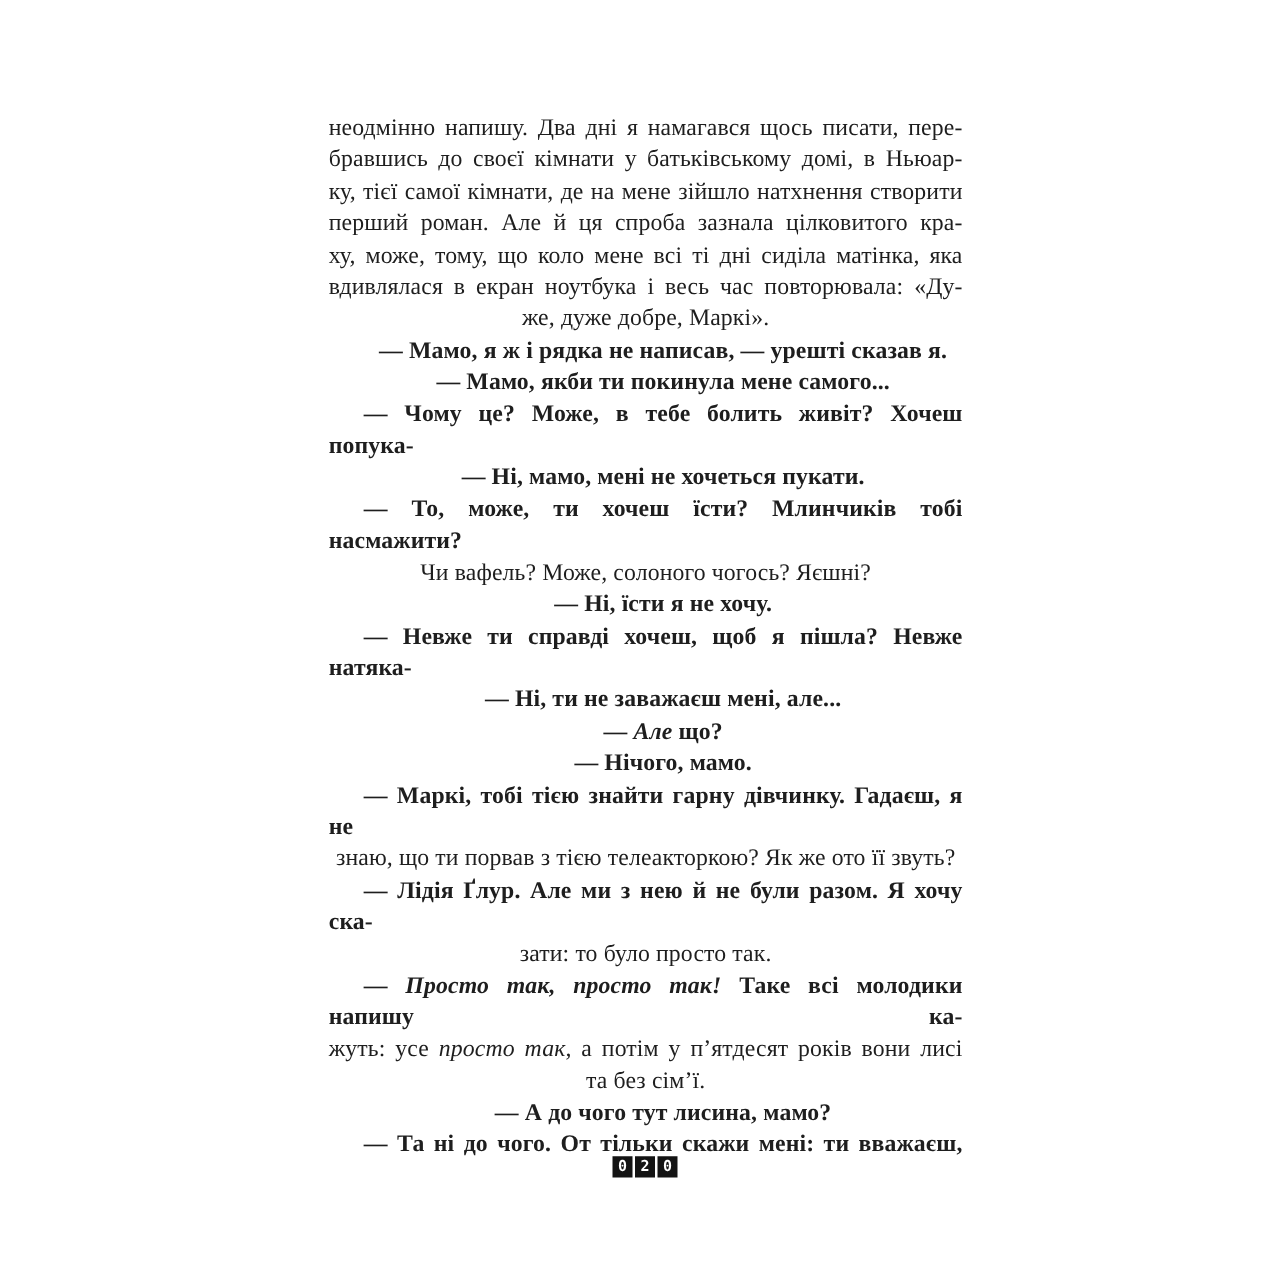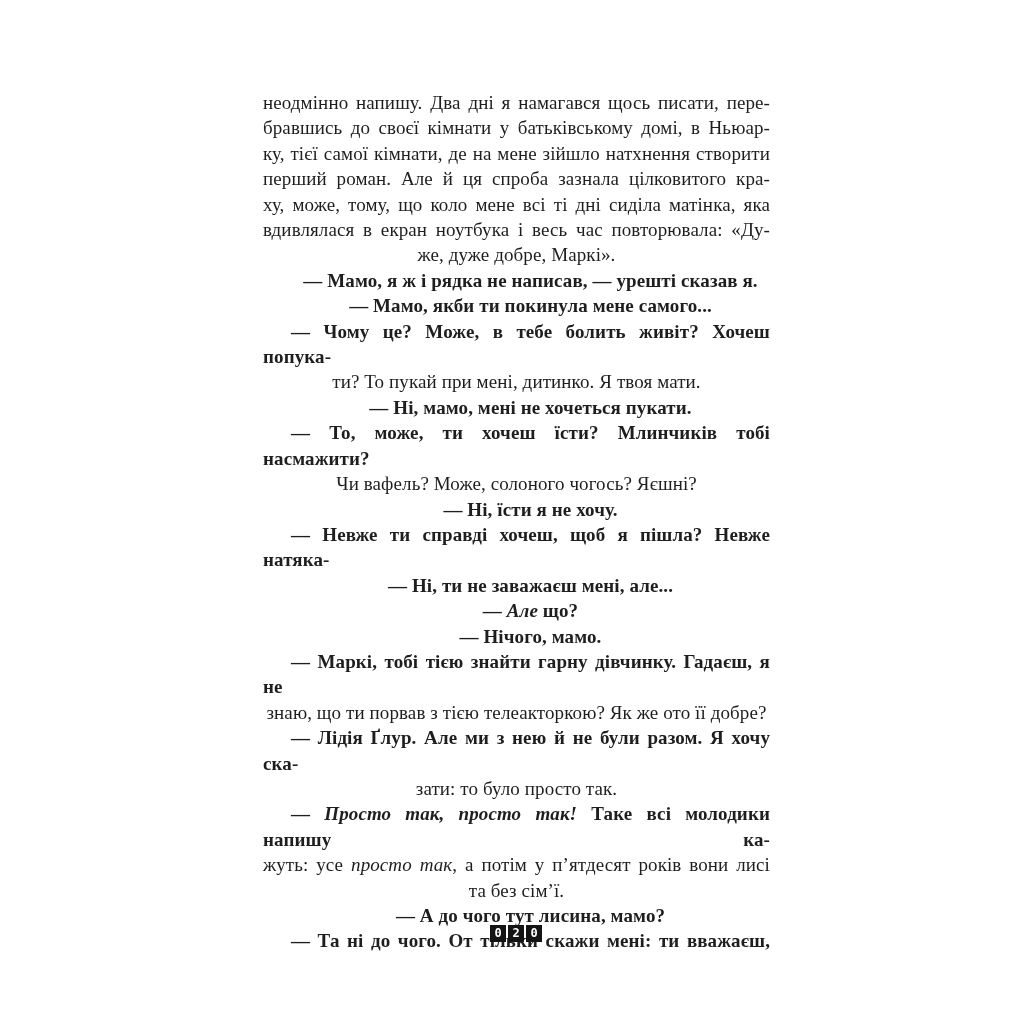--- a/index.html
+++ b/index.html
@@ -70,31 +70,30 @@
       <div class="line just"><span>неодмінно напишу. Два дні я намагався щось писати, пере-</span></div>
       <div class="line just"><span>бравшись до своєї кімнати у батьківському домі, в Ньюар-</span></div>
       <div class="line just"><span>ку, тієї самої кімнати, де на мене зійшло натхнення створити</span></div>
       <div class="line just"><span>перший роман. Але й ця спроба зазнала цілковитого кра-</span></div>
       <div class="line just"><span>ху, може, тому, що коло мене всі ті дні сиділа матінка, яка</span></div>
       <div class="line just"><span>вдивлялася в екран ноутбука і весь час повторювала: «Ду-</span></div>
       <div class="line"><span>же, дуже добре, Маркі».</span></div>
       <div class="line indent"><span>— Мамо, я ж і рядка не написав, — урешті сказав я.</span></div>
       <div class="line indent"><span>— Мамо, якби ти покинула мене самого...</span></div>
       <div class="line just indent"><span>— Чому це? Може, в тебе болить живіт? Хочеш попука-</span></div>
-      <div class="line"><span>ти? То пукай при мені, дитинко. Я твоя мати.</span></div>
       <div class="line indent"><span>— Ні, мамо, мені не хочеться пукати.</span></div>
       <div class="line just indent"><span>— То, може, ти хочеш їсти? Млинчиків тобі насмажити?</span></div>
       <div class="line"><span>Чи вафель? Може, солоного чогось? Яєшні?</span></div>
       <div class="line indent"><span>— Ні, їсти я не хочу.</span></div>
       <div class="line just indent"><span>— Невже ти справді хочеш, щоб я пішла? Невже натяка-</span></div>
       <div class="line indent"><span>— Ні, ти не заважаєш мені, але...</span></div>
       <div class="line indent"><span>— </span><em>Але</em><span> що?</span></div>
       <div class="line indent"><span>— Нічого, мамо.</span></div>
       <div class="line just indent"><span>— Маркі, тобі тією знайти гарну дівчинку. Гадаєш, я не</span></div>
-      <div class="line"><span>знаю, що ти порвав з тією телеакторкою? Як же ото її добре?</span></div>
+      <div class="line"><span>знаю, що ти порвав з тією телеакторкою? Як же ото її звуть?</span></div>
       <div class="line just indent"><span>— Лідія Ґлур. Але ми з нею й не були разом. Я хочу ска-</span></div>
       <div class="line"><span>зати: то було просто так.</span></div>
       <div class="line just indent"><span>— </span><em>Просто так, просто так!</em><span> Таке всі молодики напишу ка-</span></div>
       <div class="line just"><span>жуть: усе </span><em>просто так</em><span>, а потім у п’ятдесят років вони лисі</span></div>
       <div class="line"><span>та без сім’ї.</span></div>
       <div class="line indent"><span>— А до чого тут лисина, мамо?</span></div>
       <div class="line just indent"><span>— Та ні до чого. От тільки скажи мені: ти вважаєш,</span></div>
     </div>
 
   <div class="folio">

